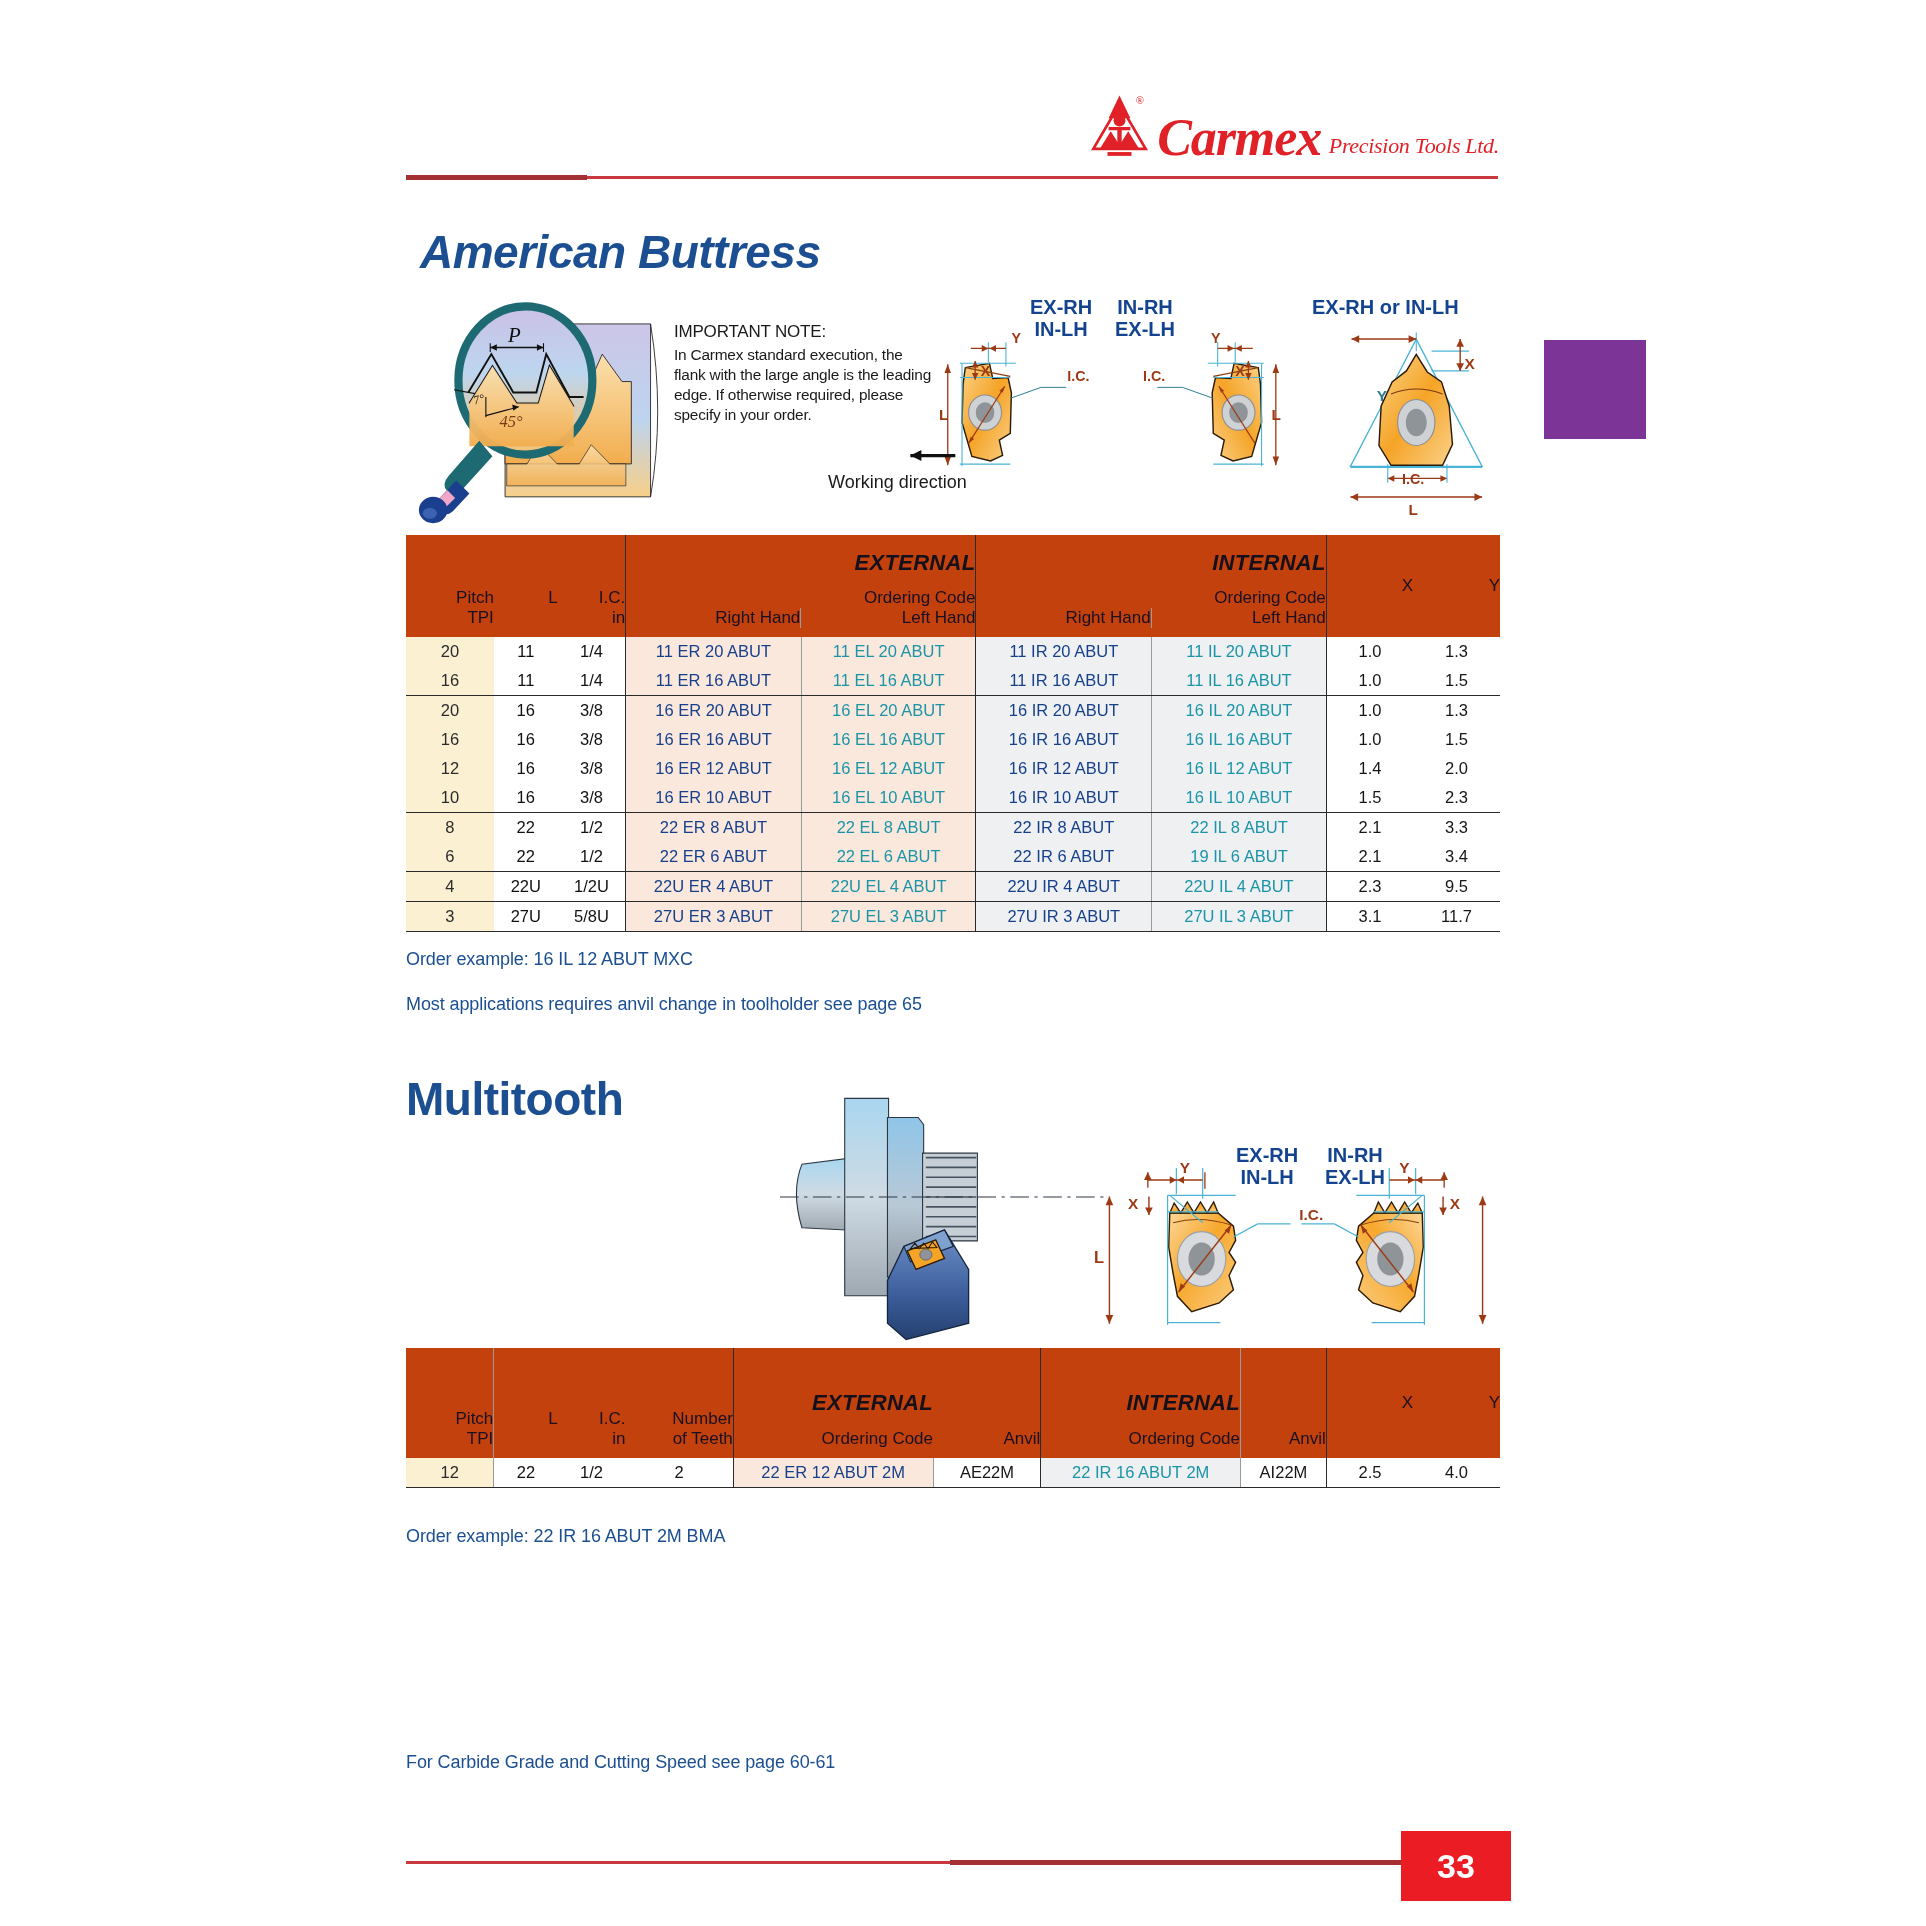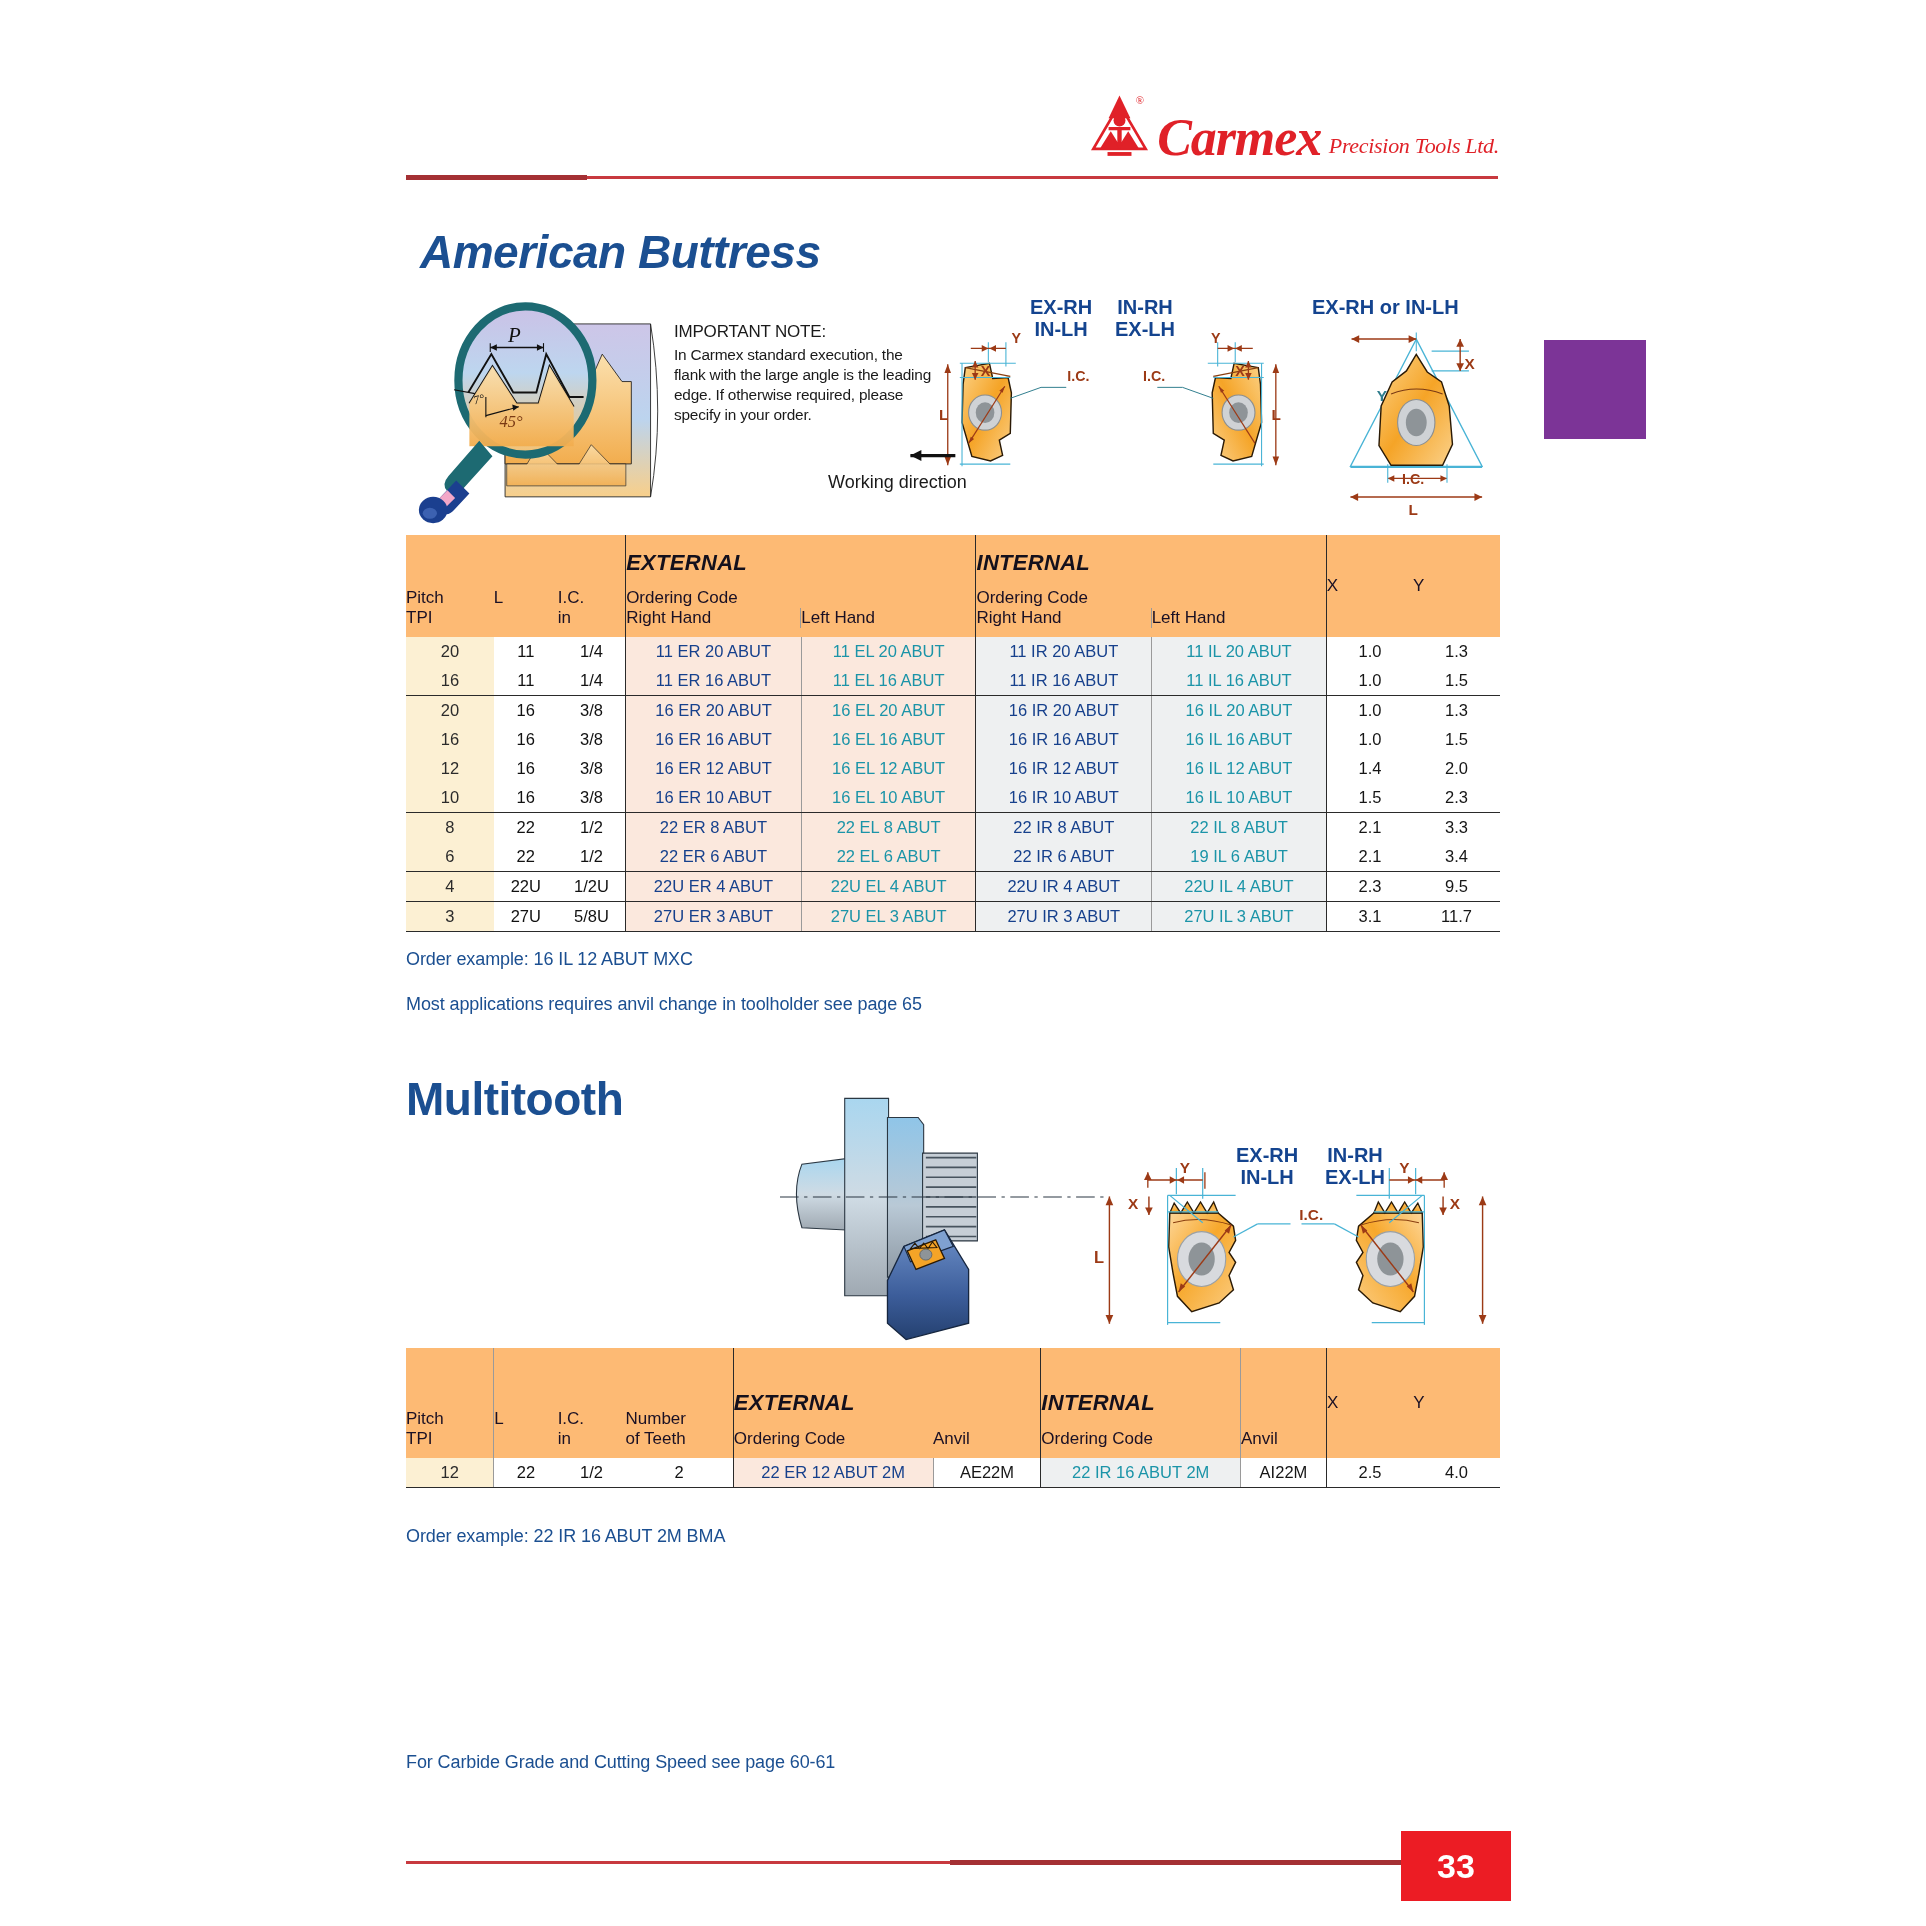--- a/index.html
+++ b/index.html
@@ -67,22 +67,22 @@
   
   table.spec {
     position: absolute;
     border-collapse: collapse;
     font-size: 16.5px;
     color: #111;
   }
   table.spec td, table.spec th { padding: 0; font-weight: normal; }
 
   .hdr-cell {
-    background: #fdba74;
-    text-align: left;
+    background: #c2410c;
+    text-align: right;
     vertical-align: bottom;
     color: #1a1024;
     font-size: 17px;
     padding-bottom: 8.8px !important;
   }
   .hdr-cell.mid { vertical-align: middle; padding-bottom: 0 !important; }
   .hdr-big {
     font-style: italic; font-weight: bold; font-size: 22px;
     color: #14101c; letter-spacing: 0.3px;
   }

